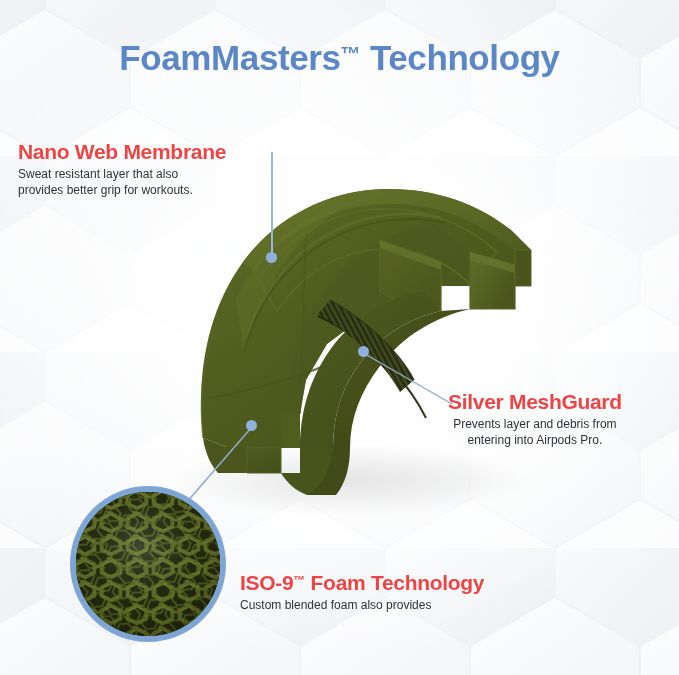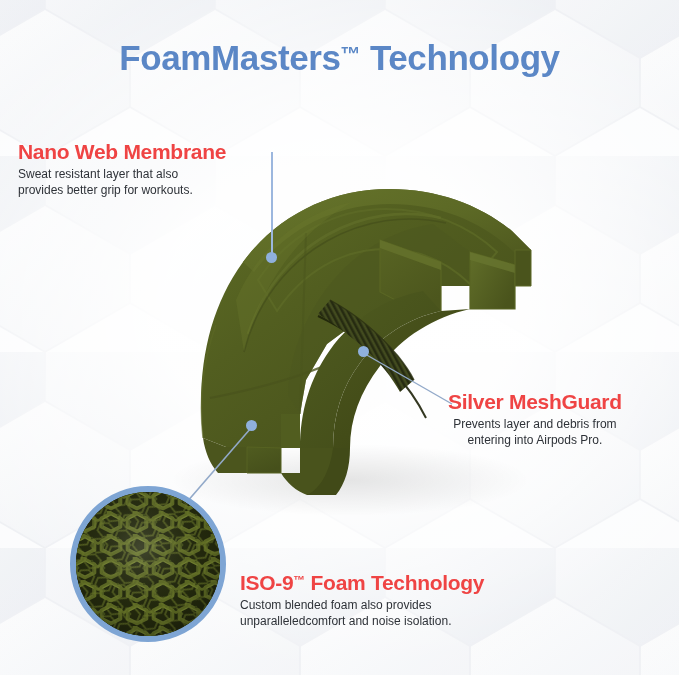--- a/index.html
+++ b/index.html
@@ -370,17 +370,16 @@
       <span>entering into Airpods Pro.</span>
     </p>
   </div>
 
   <div class="callout" id="callout-iso">
     <p class="callout-heading">
       <span>ISO-9</span><span class="tm">™</span><span> Foam Technology</span>
     </p>
     <p class="callout-body">
       <span>Custom blended foam also provides</span><br>
-      <span>unparalleledcomfort and noise isolation.</span>
     </p>
   </div>
 
 </div>
 
 </body></html>

